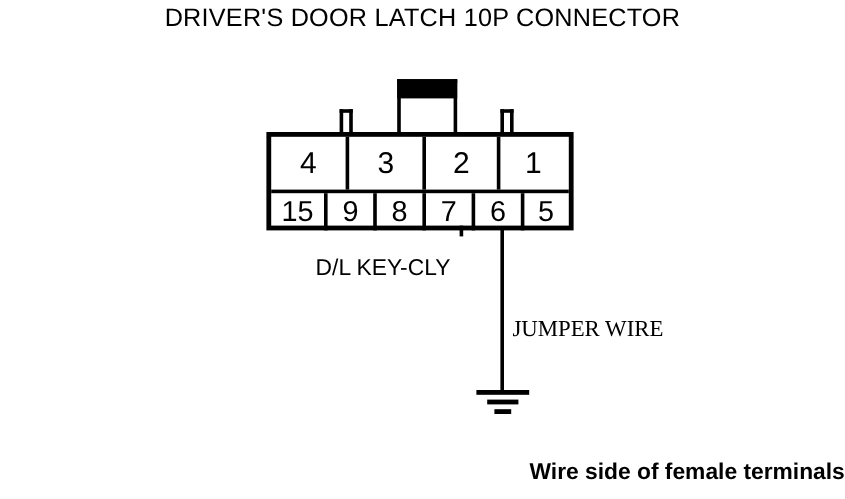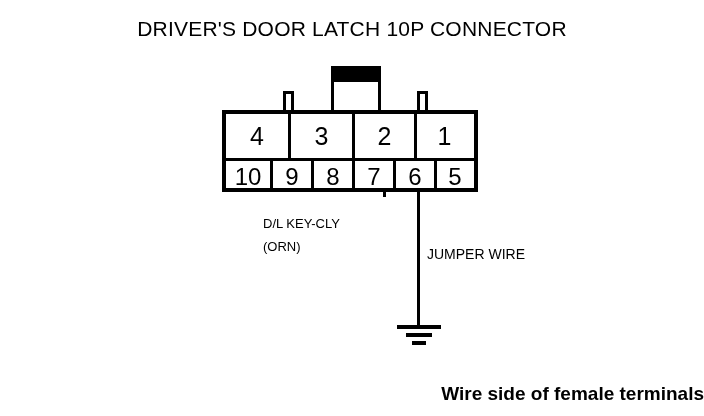--- a/index.html
+++ b/index.html
@@ -21,21 +21,20 @@
   .title {
     position: absolute;
     top: 4px;
     left: 0;
     width: 704px;
     text-align: center;
     font-size: 21px;
     font-weight: 400;
     letter-spacing: 0.2px;
     white-space: nowrap;
-    margin-top: 13px;
   }
 
   
   .connector {
     position: absolute;
     left: 222px;
     top: 110px;
     width: 256px;
     height: 82px;
     border: 4px solid #000;
@@ -133,30 +132,31 @@
   }
   .gnd-bar.b1 { left: 397px; top: 325px; width: 44px; }
   .gnd-bar.b2 { left: 406px; top: 333px; width: 26px; }
   .gnd-bar.b3 { left: 412px; top: 341px; width: 14px; }
 
   
   .label-block {
     position: absolute;
     left: 263px;
     top: 212px;
-    font-size: 13px;
+    font-size: 19px;
     line-height: 23px;
     white-space: nowrap;
   }
   .label-jumper {
     position: absolute;
     left: 427px;
-    top: 246px;
-    font-size: 14px;
-    white-space: nowrap;
+    top: 264px;
+    font-size: 19px;
+    white-space: nowrap;
+    font-family: Liberation Serif, serif;
   }
 
   
   .caption {
     position: absolute;
     top: 383px;
     left: 0;
     width: 704px;
     text-align: right;
     font-size: 19px;
@@ -189,21 +189,21 @@
     <div class="cell" style="width:62px">
       <span>2</span>
     </div>
     <div class="cell" style="width:58px">
       <span>1</span>
     </div>
   </div>
 
   <div class="row row-bottom">
     <div class="cell" style="width:44px">
-      <span>10</span>
+      <span>15</span>
     </div>
     <div class="cell" style="width:41px">
       <span>9</span>
     </div>
     <div class="cell" style="width:41px">
       <span>8</span>
     </div>
     <div class="cell" style="width:41px">
       <span>7</span>
     </div>
@@ -220,18 +220,17 @@
 <div class="stub stub-pin7"></div>
 
 <div class="wire-vertical"></div>
 
 <div class="gnd-bar b1"></div>
 <div class="gnd-bar b2"></div>
 <div class="gnd-bar b3"></div>
 
 <div class="label-block">
   <div>D/L KEY-CLY</div>
-  <div>(ORN)</div>
 </div>
 
 <div class="label-jumper">JUMPER WIRE</div>
 
 <div class="caption">Wire side of female terminals</div>
 
 </body></html>

